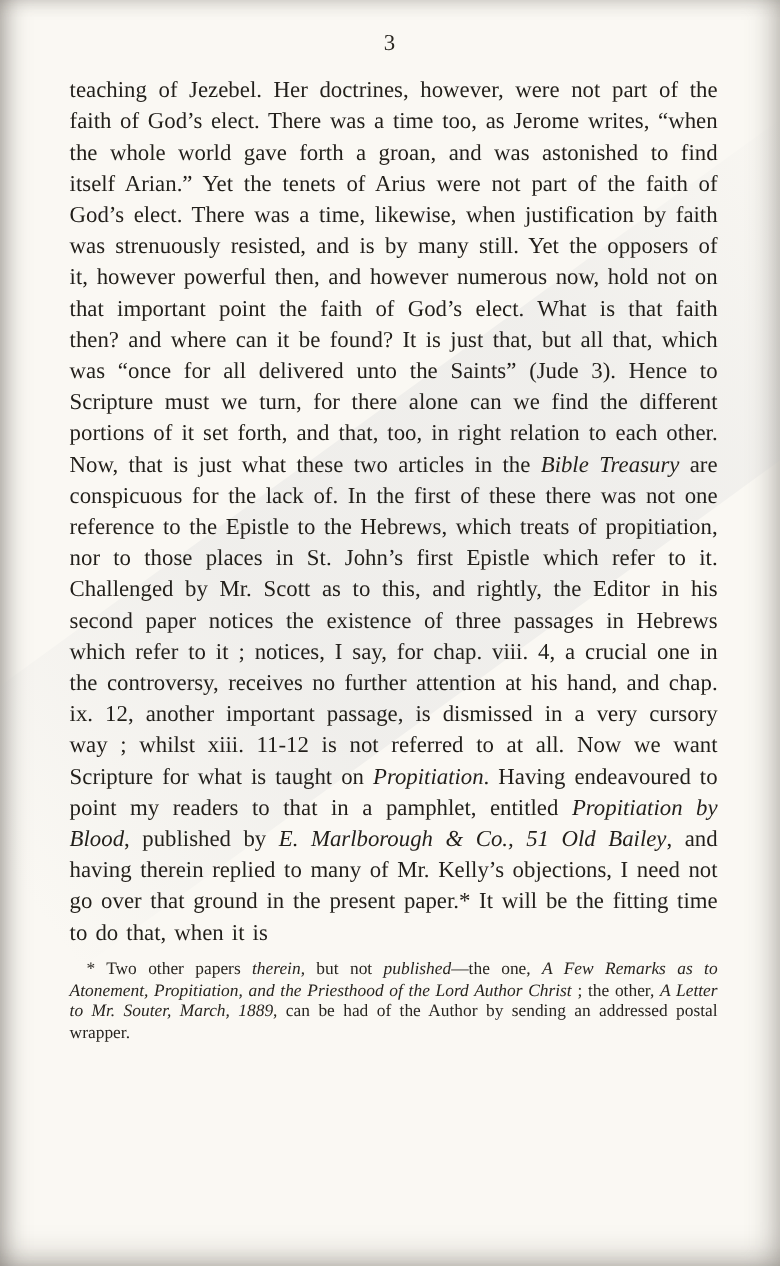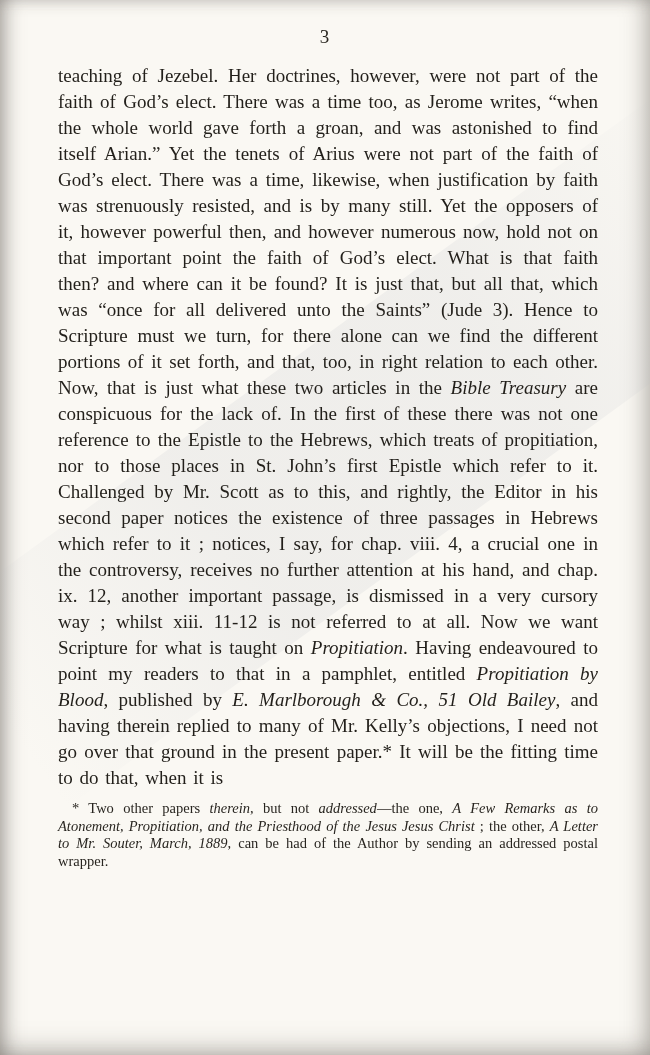--- a/index.html
+++ b/index.html
@@ -62,14 +62,14 @@
   }
   i { }
 </style>
 </head>
 <body>
 
 <div class="page">
   <div class="watermark"></div>
   <div class="page-number">3</div>
   <p class="body-text">teaching of Jezebel.  Her doctrines, however, were not part of the faith of God’s elect.  There was a time too, as Jerome writes, “when the whole world gave forth a groan, and was astonished to find itself Arian.”  Yet the tenets of Arius were not part of the faith of God’s elect.  There was a time, likewise, when justification by faith was strenuously resisted, and is by many still.  Yet the opposers of it, however powerful then, and however numerous now, hold not on that important point the faith of God’s elect.  What is that faith then? and where can it be found?  It is just that, but all that, which was “once for all delivered unto the Saints” (Jude 3).  Hence to Scripture must we turn, for there alone can we find the different portions of it set forth, and that, too, in right relation to each other.  Now, that is just what these two articles in the <i>Bible Treasury</i> are conspicuous for the lack of.  In the first of these there was not one reference to the Epistle to the Hebrews, which treats of propitiation, nor to those places in St. John’s first Epistle which refer to it.  Challenged by Mr. Scott as to this, and rightly, the Editor in his second paper notices the existence of three passages in Hebrews which refer to it ; notices, I say, for chap. viii. 4, a crucial one in the controversy, receives no further attention at his hand, and chap. ix. 12, another important passage, is dismissed in a very cursory way ; whilst xiii. 11-12 is not referred to at all.  Now we want Scripture for what is taught on <i>Propitiation</i>.  Having endeavoured to point my readers to that in a pamphlet, entitled <i>Propitiation by Blood</i>, published by <i>E. Marlborough &amp; Co., 51 Old Bailey</i>, and having therein replied to many of Mr. Kelly’s objections, I need not go over that ground in the present paper.*  It will be the fitting time to do that, when it is</p>
-  <p class="footnote">* Two other papers <i>therein</i>, but not <i>addressed</i>—the one, <i>A Few Remarks as to Atonement, Propitiation, and the Priesthood of the Jesus Jesus Christ</i> ; the other, <i>A Letter to Mr. Souter, March, 1889</i>, can be had of the Author by sending an addressed postal wrapper.</p>
+  <p class="footnote">* Two other papers <i>therein</i>, but not <i>published</i>—the one, <i>A Few Remarks as to Atonement, Propitiation, and the Priesthood of the Lord Author Christ</i> ; the other, <i>A Letter to Mr. Souter, March, 1889</i>, can be had of the Author by sending an addressed postal wrapper.</p>
 </div>
 
 </body></html>

